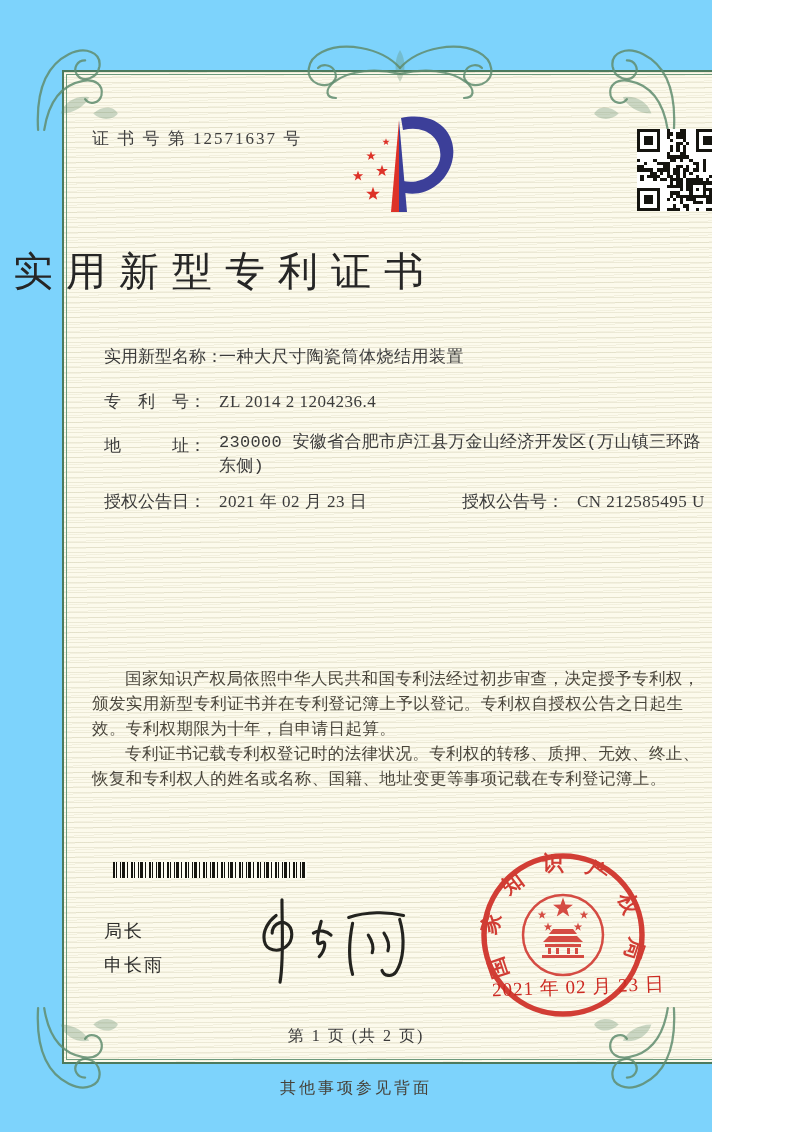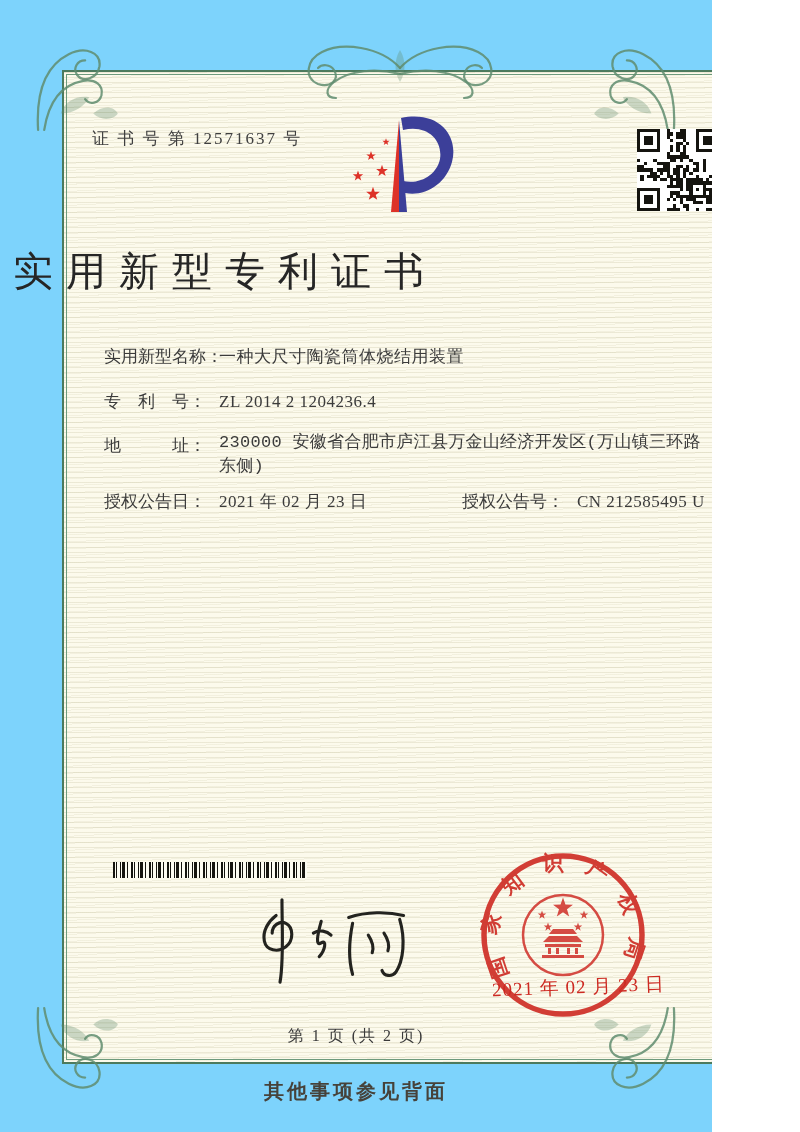--- a/index.html
+++ b/index.html
@@ -50,22 +50,22 @@
   .signer{position:absolute;left:104px;top:914px;font-size:18px;color:#2e2e2c;letter-spacing:2px;line-height:34px;}
   .signature{position:absolute;left:232px;top:888px;width:200px;height:102px;}
 
   .seal{position:absolute;left:476px;top:848px;width:174px;height:174px;opacity:.95;}
   .seal text{font-family:"Liberation Serif","DejaVu Serif",serif;}
   .seal-date{position:absolute;left:492px;top:974px;width:180px;font-size:19px;color:#cd2a22;
              letter-spacing:1px;transform:rotate(-2deg);white-space:nowrap;}
 
   .page-num{position:absolute;left:0;right:0;top:1026px;text-align:center;font-size:16px;
             letter-spacing:2px;color:#3a3a3a;}
-  .back-note{position:absolute;left:0;right:0;top:1078px;text-align:center;font-size:20px;
-             letter-spacing:3px;color:#46423a;font-weight:bold;}
+  .back-note{position:absolute;left:0;right:0;top:1078px;text-align:center;font-size:16px;
+             letter-spacing:3px;color:#46423a;}
 
   .green-stroke{stroke:#5f8c6e;fill:none;stroke-width:2.2;stroke-linecap:round;opacity:.85;}
   .green-fill{fill:rgba(95,140,110,.32);stroke:none;}
 </style>
 </head>
 <body>
 
 <div class="page">
 
   <div class="frame"></div>
@@ -324,23 +324,31 @@
       <span class="flabel">地　　　址：</span><span class="fvalue">230000 安徽省合肥市庐江县万金山经济开发区(万山镇三环路东侧)</span>
     </div>
     <div class="frow double">
       <span class="flabel">授权公告日：</span><span class="fvalue">2021 年 02 月 23 日</span>
       <span class="pair2">
         <span class="flabel">授权公告号：</span><span class="fvalue">CN 212585495 U</span>
       </span>
     </div>
   </div>
 
+  <div class="paras">
+    <p>国家知识产权局依照中华人民共和国专利法经过初步审查，决定授予专利权，颁发实用新型专利证书并在专利登记簿上予以登记。专利权自授权公告之日起生效。专利权期限为十年，自申请日起算。</p>
+    <p>专利证书记载专利权登记时的法律状况。专利权的转移、质押、无效、终止、恢复和专利权人的姓名或名称、国籍、地址变更等事项记载在专利登记簿上。</p>
+  </div>
 
   <div class="barcode"></div>
 
+  <div class="signer">
+    <div>局长</div>
+    <div>申长雨</div>
+  </div>
 
   <svg class="signature" viewBox="0 0 190 104" aria-hidden="true">
     <g stroke="#23231f" stroke-width="3.2" fill="none" stroke-linecap="round">
       <path d="M38,28 C30,34 24,44 26,54 C28,64 40,66 48,60 C56,54 56,40 48,36 C42,33 34,38 34,46"></path>
       <path d="M44,12 C44,40 46,74 42,96"></path>
       <path d="M84,34 C80,48 78,60 84,56 C90,52 88,64 82,70"></path>
       <path d="M76,46 C82,42 90,44 94,48"></path>
       <path d="M112,30 C130,24 152,24 168,28"></path>
       <path d="M116,36 C112,56 112,74 116,88"></path>
       <path d="M164,32 C170,52 168,74 160,86 C156,91 148,90 146,84"></path>

